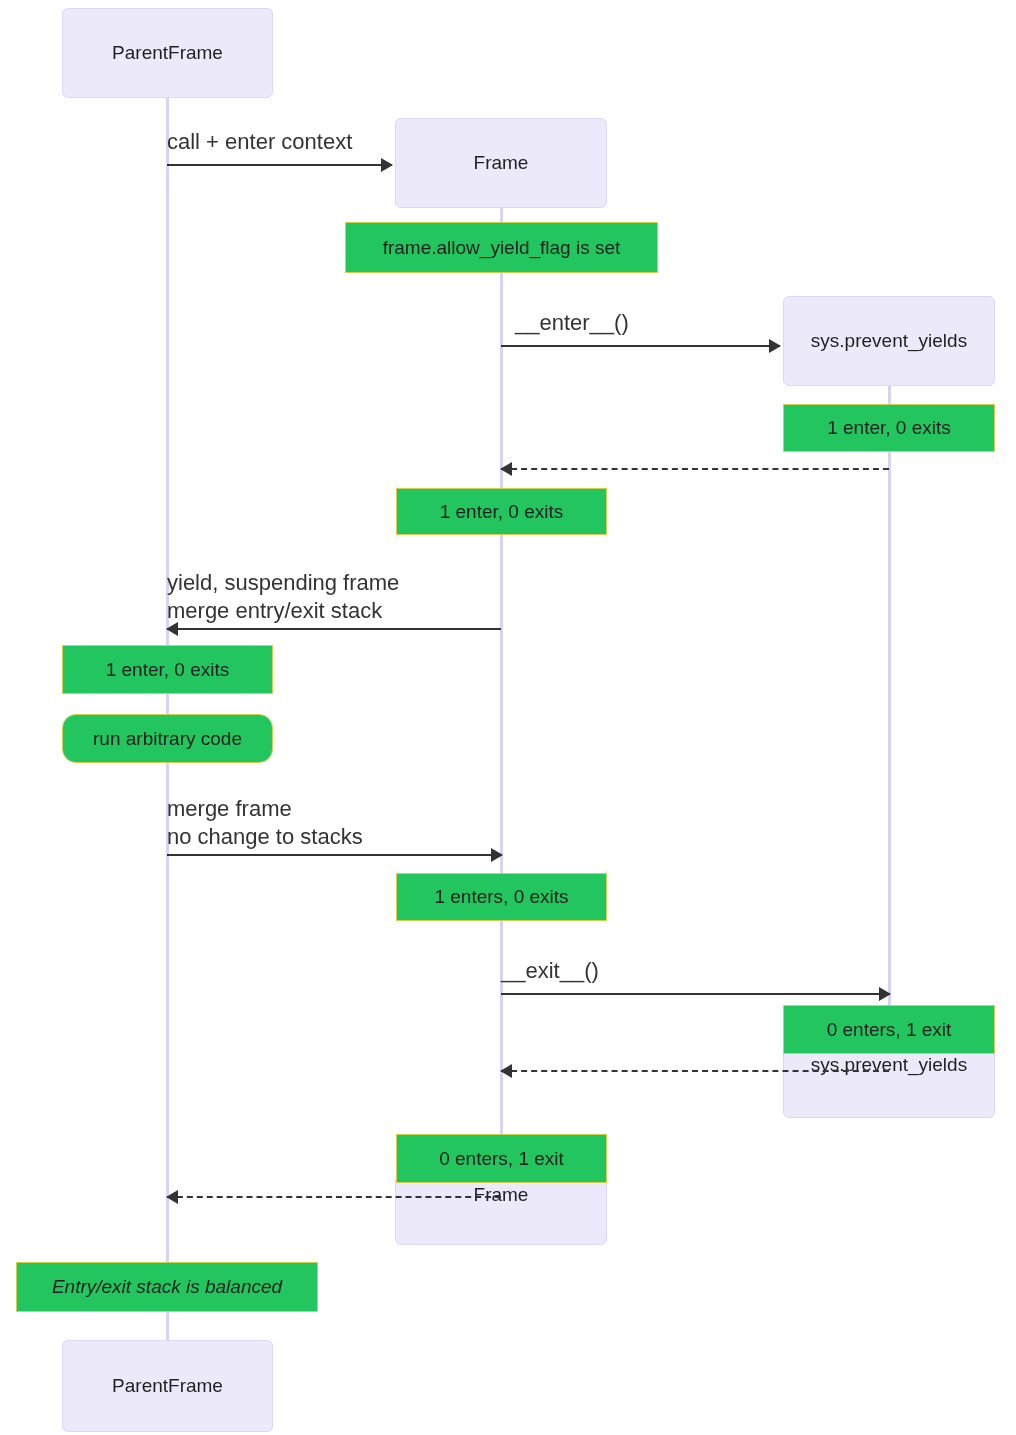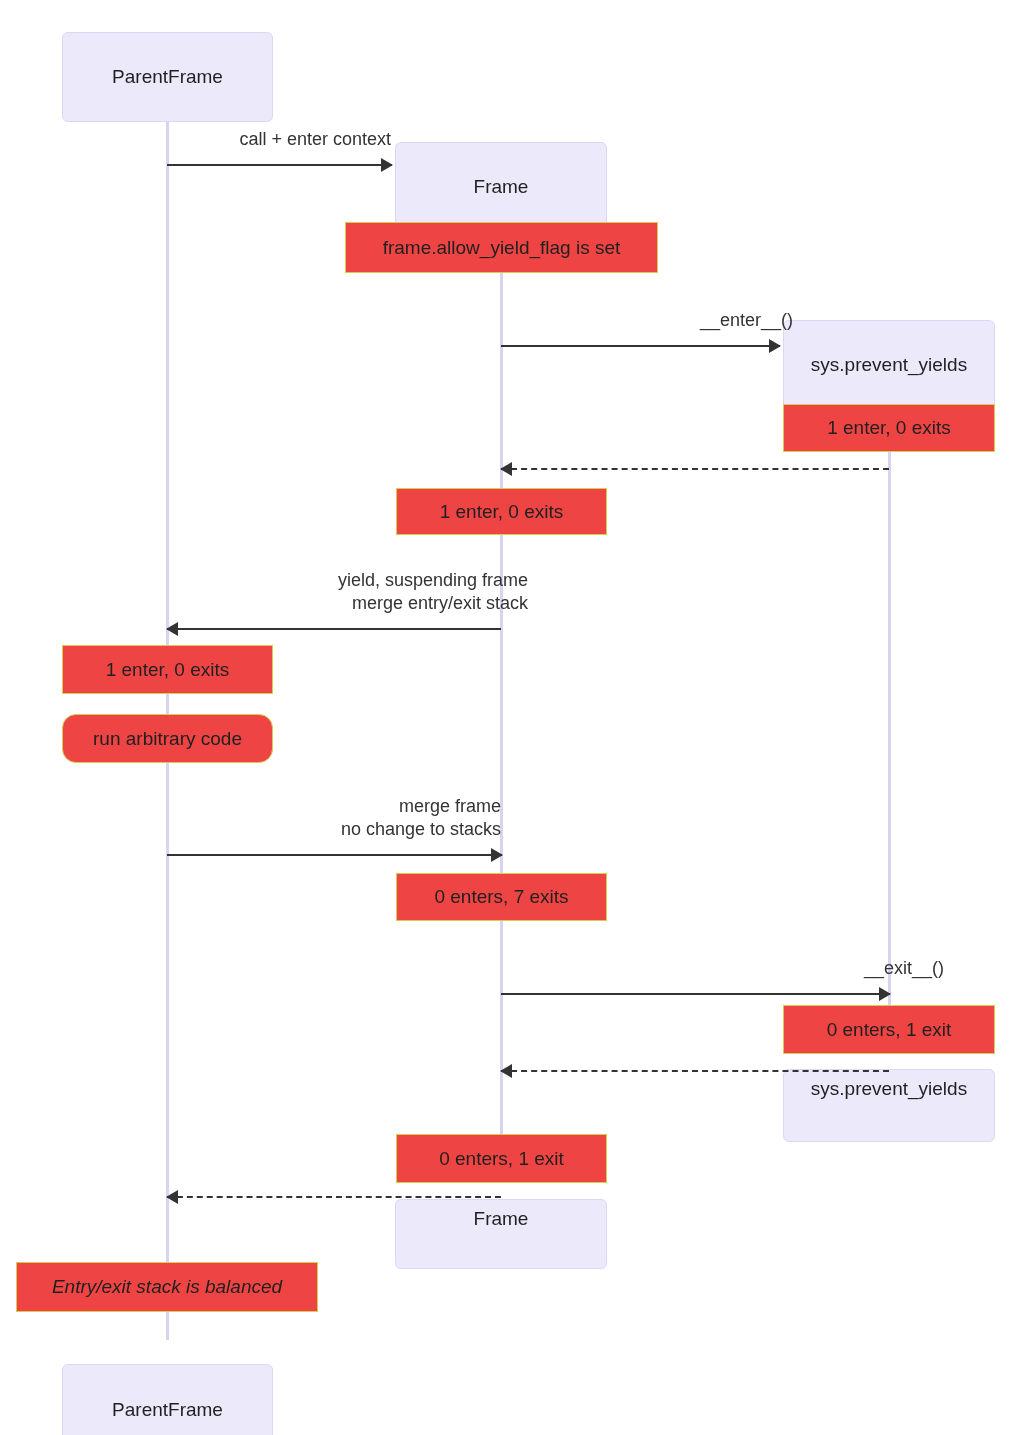--- a/index.html
+++ b/index.html
@@ -30,31 +30,30 @@
     box-sizing: border-box;
     background: #ece9fb;
     border: 1px solid #ddd6f7;
     border-radius: 6px;
     display: flex;
     align-items: center;
     justify-content: center;
     color: #1f2020;
     font-size: 19px;
     z-index: 3;
-    margin-top: 24px;
   }
   .participant.label-top {
     align-items: flex-start;
     padding-top: 8px;
   }
   
   .note {
     position: absolute;
     box-sizing: border-box;
-    background: #ef4444;
+    background: #22c55e;
     border: 1px solid #d6cd4d;
     display: flex;
     align-items: center;
     justify-content: center;
     color: #1f2020;
     font-size: 19px;
     padding: 0 14px;
     white-space: nowrap;
     z-index: 5;
   }
@@ -87,22 +86,22 @@
     right: -1px;
     border-left: 12px solid #333333;
   }
   .msg.to-left .head {
     left: -1px;
     border-right: 12px solid #333333;
   }
   .msg-label {
     position: absolute;
     color: #333333;
-    font-size: 18px;
-    text-align: right;
+    font-size: 22px;
+    text-align: left;
     line-height: 1.28;
     white-space: pre;
     z-index: 4;
   }
 </style>
 </head>
 <body>
 
 <div id="diagram">
 
@@ -144,21 +143,21 @@
   <div class="msg to-right" style="left:501px; top:345px; width:279px;">
     <div class="line"></div>
     <div class="head"></div>
   </div>
 
   <div class="msg dashed to-left" style="left:501px; top:468px; width:388px;">
     <div class="line"></div>
     <div class="head"></div>
   </div>
 
-  <div class="msg-label" style="left:167px; top:569px; width:334px;padding-left:27px;">yield, suspending frame
+  <div class="msg-label" style="left:167px; top:569px; width:334px;">yield, suspending frame
 merge entry/exit stack</div>
   <div class="msg to-left" style="left:167px; top:628px; width:334px;">
     <div class="line"></div>
     <div class="head"></div>
   </div>
 
   <div class="msg-label" style="left:167px; top:795px; width:334px;">merge frame
 no change to stacks</div>
   <div class="msg to-right" style="left:167px; top:854px; width:335px;">
     <div class="line"></div>
@@ -195,21 +194,21 @@
 
   <div class="note" style="left:62px; top:645px; width:211px; height:49px;">
     <span>1 enter, 0 exits</span>
   </div>
 
   <div class="note" style="left:62px; top:714px; width:211px; height:49px;border-radius:14px;">
     <span>run arbitrary code</span>
   </div>
 
   <div class="note" style="left:396px; top:873px; width:211px; height:48px;">
-    <span>0 enters, 7 exits</span>
+    <span>1 enters, 0 exits</span>
   </div>
 
   <div class="note" style="left:783px; top:1005px; width:212px; height:49px;">
     <span>0 enters, 1 exit</span>
   </div>
 
   <div class="note" style="left:396px; top:1134px; width:211px; height:49px;">
     <span>0 enters, 1 exit</span>
   </div>
 

